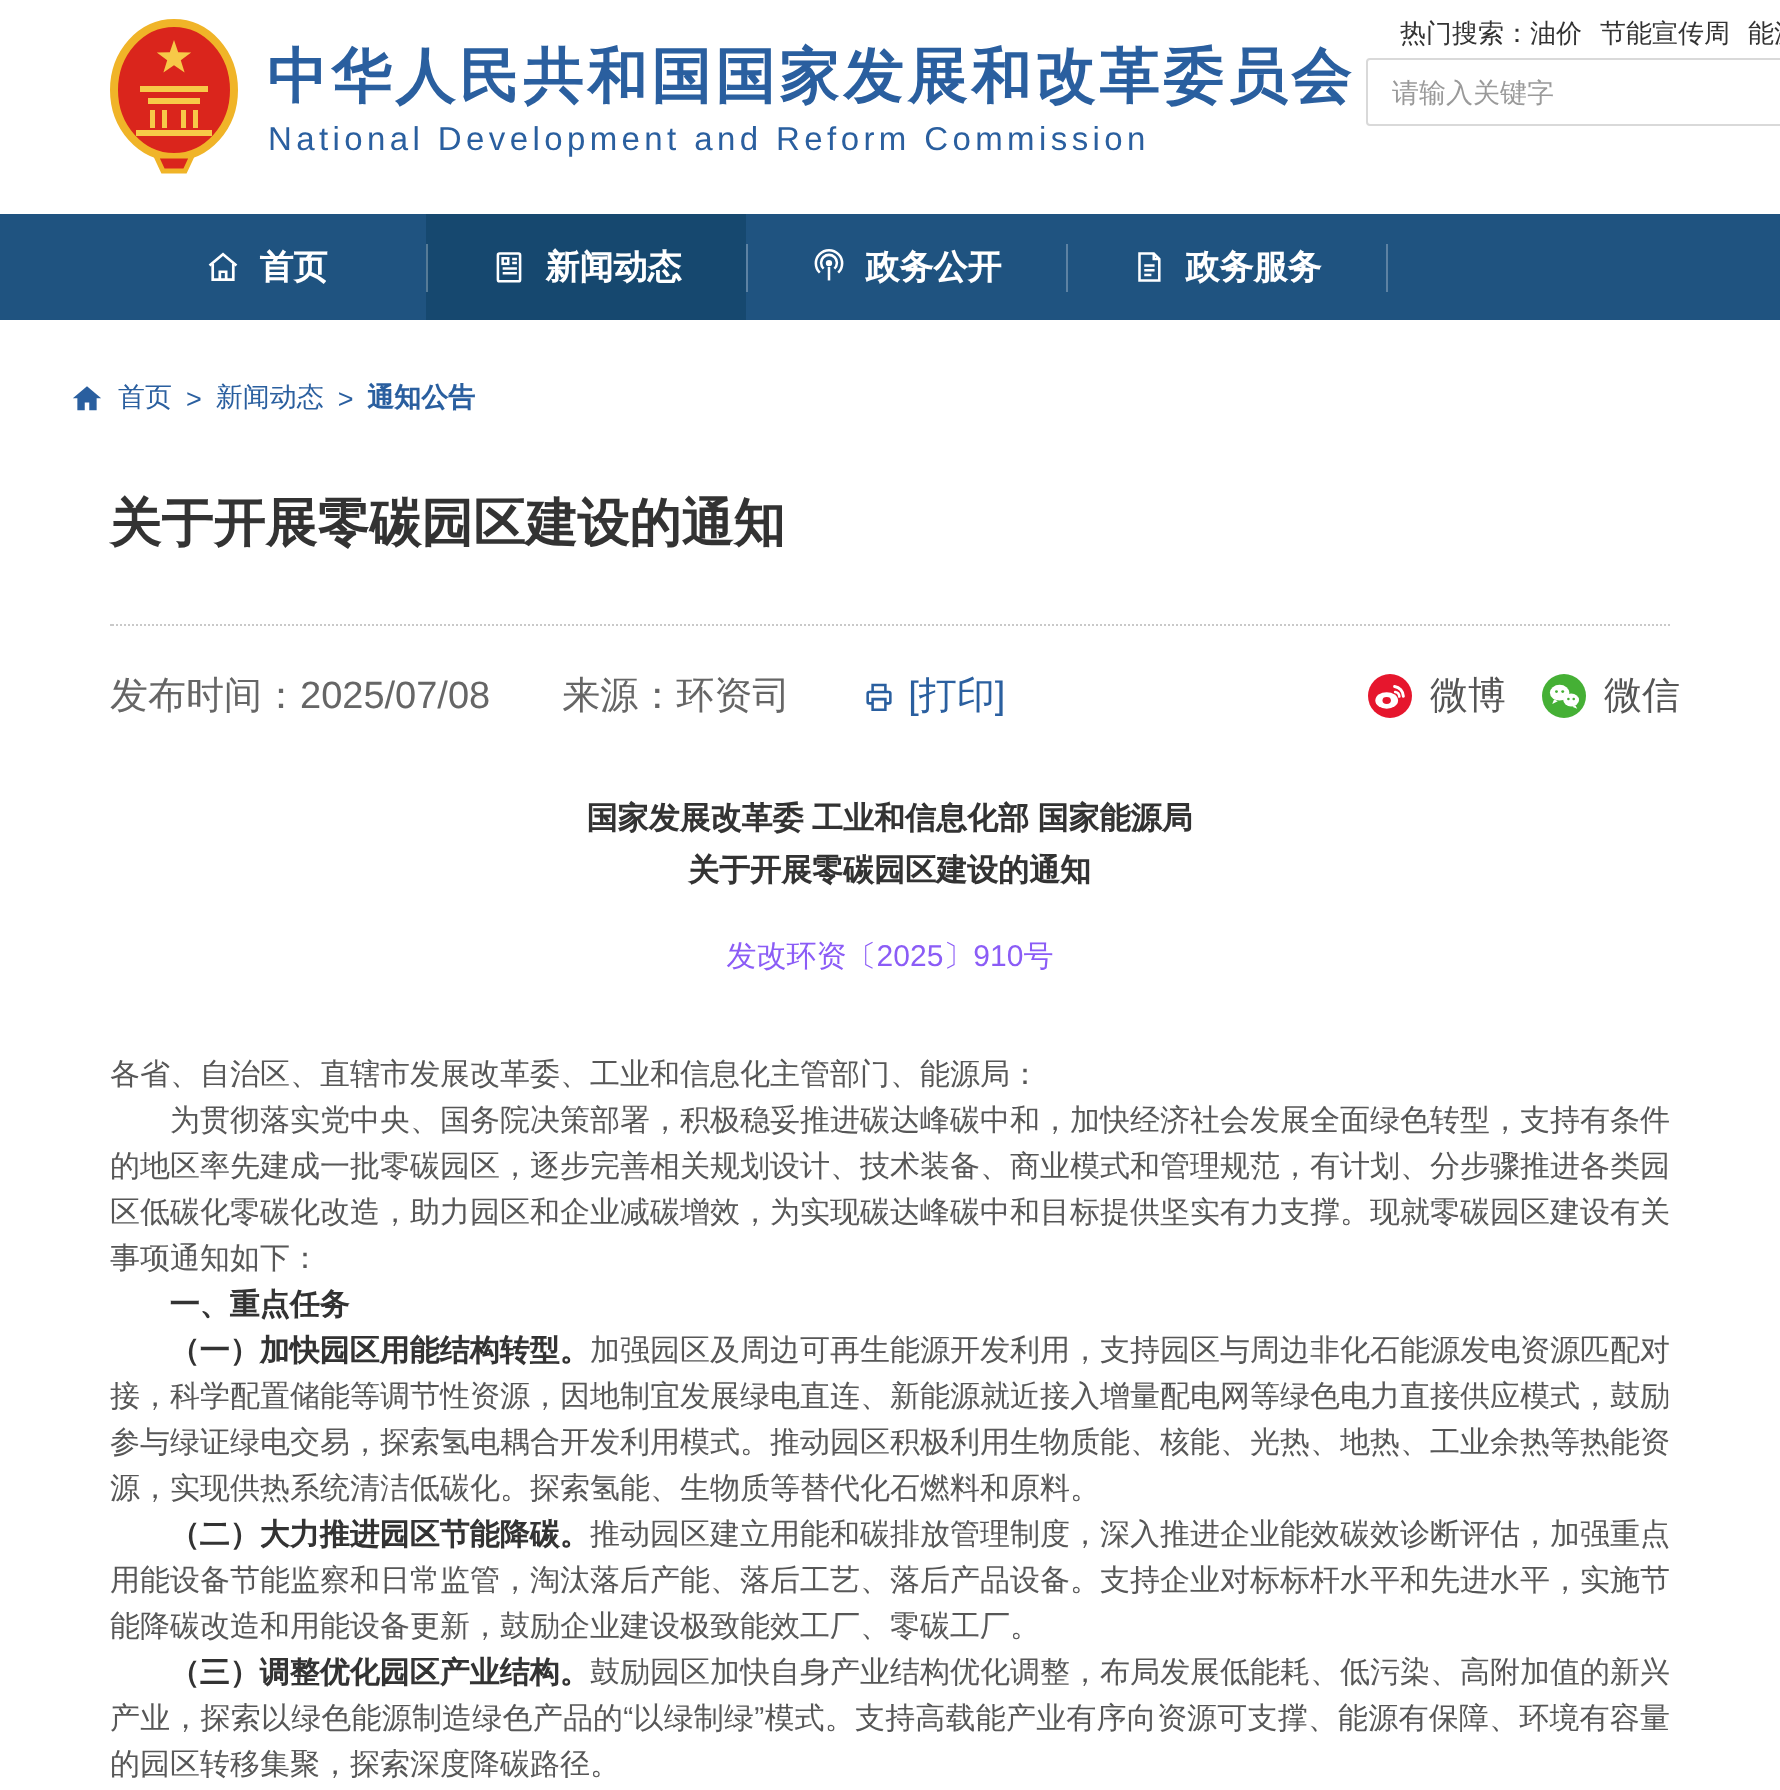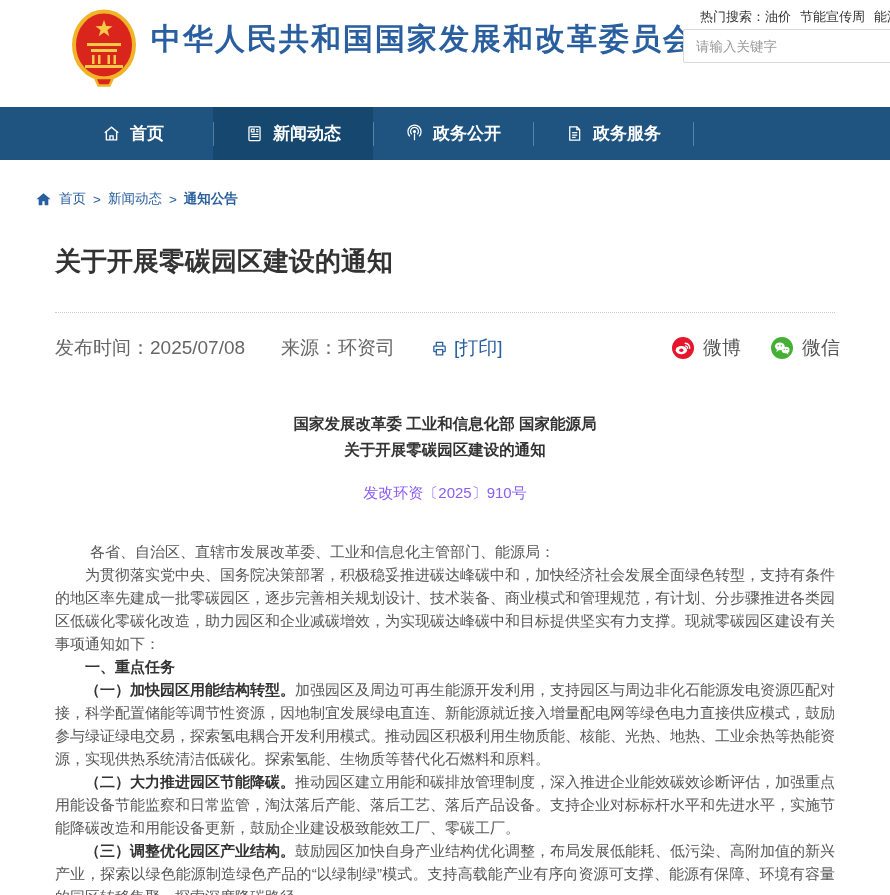--- a/index.html
+++ b/index.html
@@ -2,21 +2,21 @@
 <html><head>
 <meta charset="utf-8">
 <style>
   * { margin:0; padding:0; box-sizing:border-box; }
   html,body { background:#fff; }
   body { font-family:"Liberation Sans","DejaVu Sans",sans-serif; }
   .page { width:890px; height:895px; overflow:hidden; position:relative; background:#fff; }
 
   
   .site-header { position:relative; height:107px; background:#fff; overflow:hidden; }
-  .logo { position:absolute; left:71px; top:9px; display:flex; text-decoration:none; cursor:pointer; }
+  .logo { position:absolute; left:54px; top:9px; display:flex; text-decoration:none; cursor:pointer; }
   .emblem { width:66px; height:78px; display:block; }
   .titles { margin-left:14px; padding-top:13px; display:block; }
   .title-cn { display:block; font-size:30px; font-weight:bold; color:#2a5f9f; letter-spacing:2px; line-height:34px; white-space:nowrap; }
   .title-en { display:block; font-size:16.5px; color:#2a5f9f; letter-spacing:2.2px; line-height:24px; margin-top:2px; white-space:nowrap; }
   .hot-search { position:absolute; left:700px; top:8px; font-size:13px; color:#333; white-space:nowrap; }
   .hot-search a { color:#333; text-decoration:none; margin-right:9px; cursor:pointer; }
   .search-box { position:absolute; left:683px; top:29px; width:230px; height:34px; border:1px solid #d9d9d9; border-radius:2px; background:#fff; }
   .search-box input { width:100%; height:100%; border:none; outline:none; padding:0 12px; font-size:13.5px; color:#333; font-family:inherit; background:transparent; }
   .search-box input::placeholder { color:#9a9a9a; }
 
@@ -35,31 +35,31 @@
   .breadcrumb .crumb-last { font-weight:bold; }
   .crumb-home-icon { width:17px; height:17px; display:inline-flex; }
 
   
   .article-title { margin:36px 55px 0; font-size:26px; font-weight:bold; color:#333; line-height:34px; }
   .dotted-divider { margin:34px 55px 0; border-top:1px dotted #c9c9c9; height:0; }
   .meta-row { margin:22px 50px 0 55px; display:flex; align-items:center; font-size:19px; color:#666; }
   .meta-item { margin-right:36px; white-space:nowrap; }
   .print-btn { display:inline-flex; align-items:center; gap:6px; color:#2a5f9f; text-decoration:none; cursor:pointer; white-space:nowrap; }
   .print-btn svg { width:17px; height:17px; }
-  .share-group { margin-left:auto; display:flex; align-items:center; gap:30px; }
+  .share-group { margin-left:auto; display:flex; align-items:center; gap:18px; }
   .share-btn { display:inline-flex; align-items:center; gap:9px; color:#555; text-decoration:none; cursor:pointer; }
   .share-btn svg { width:22px; height:22px; }
 
   
   .doc { margin:0 55px; color:#575757; font-size:15px; }
   .doc-head { text-align:center; font-weight:bold; color:#333; font-size:15.5px; line-height:26px; }
-  .doc-head.first { margin-top:50px; }
+  .doc-head.first { margin-top:36px; }
   .doc-number { text-align:center; font-size:15px; color:#8b5cf6; margin-top:18px; margin-bottom:36px; line-height:23px; }
   .para { line-height:23px; text-align:justify; text-indent:2em; }
-  .para.no-indent { text-indent:0;margin-left:35px; }
+  .para.no-indent { text-indent:0; }
   .para.heading { font-weight:bold; color:#333; }
   .para b { color:#333; font-weight:bold; }
 </style>
 </head>
 <body>
 
 <div class="page">
 
   <header class="site-header">
     <a class="logo">
@@ -72,20 +72,21 @@
           <rect x="21" y="46" width="2.5" height="9" fill="#f7c948"></rect>
           <rect x="27" y="46" width="2.5" height="9" fill="#f7c948"></rect>
           <rect x="36.5" y="46" width="2.5" height="9" fill="#f7c948"></rect>
           <rect x="42.5" y="46" width="2.5" height="9" fill="#f7c948"></rect>
           <rect x="14" y="56" width="38" height="3" fill="#f7c948"></rect>
           <path d="M24 69 h18 l-3.5 7.5 h-11 Z" fill="#da251c" stroke="#f0b428" stroke-width="2.5"></path>
         </svg>
       </span>
       <span class="titles">
         <span class="title-cn">中华人民共和国国家发展和改革委员会</span>
+        <span class="title-en">National Development and Reform Commission</span>
       </span>
     </a>
     <div class="hot-search">
       <span>热门搜索：</span><a>油价</a><a>节能宣传周</a><a>能源</a>
     </div>
     <div class="search-box">
       <input type="text" placeholder="请输入关键字" style="">
     </div>
   </header>
 

